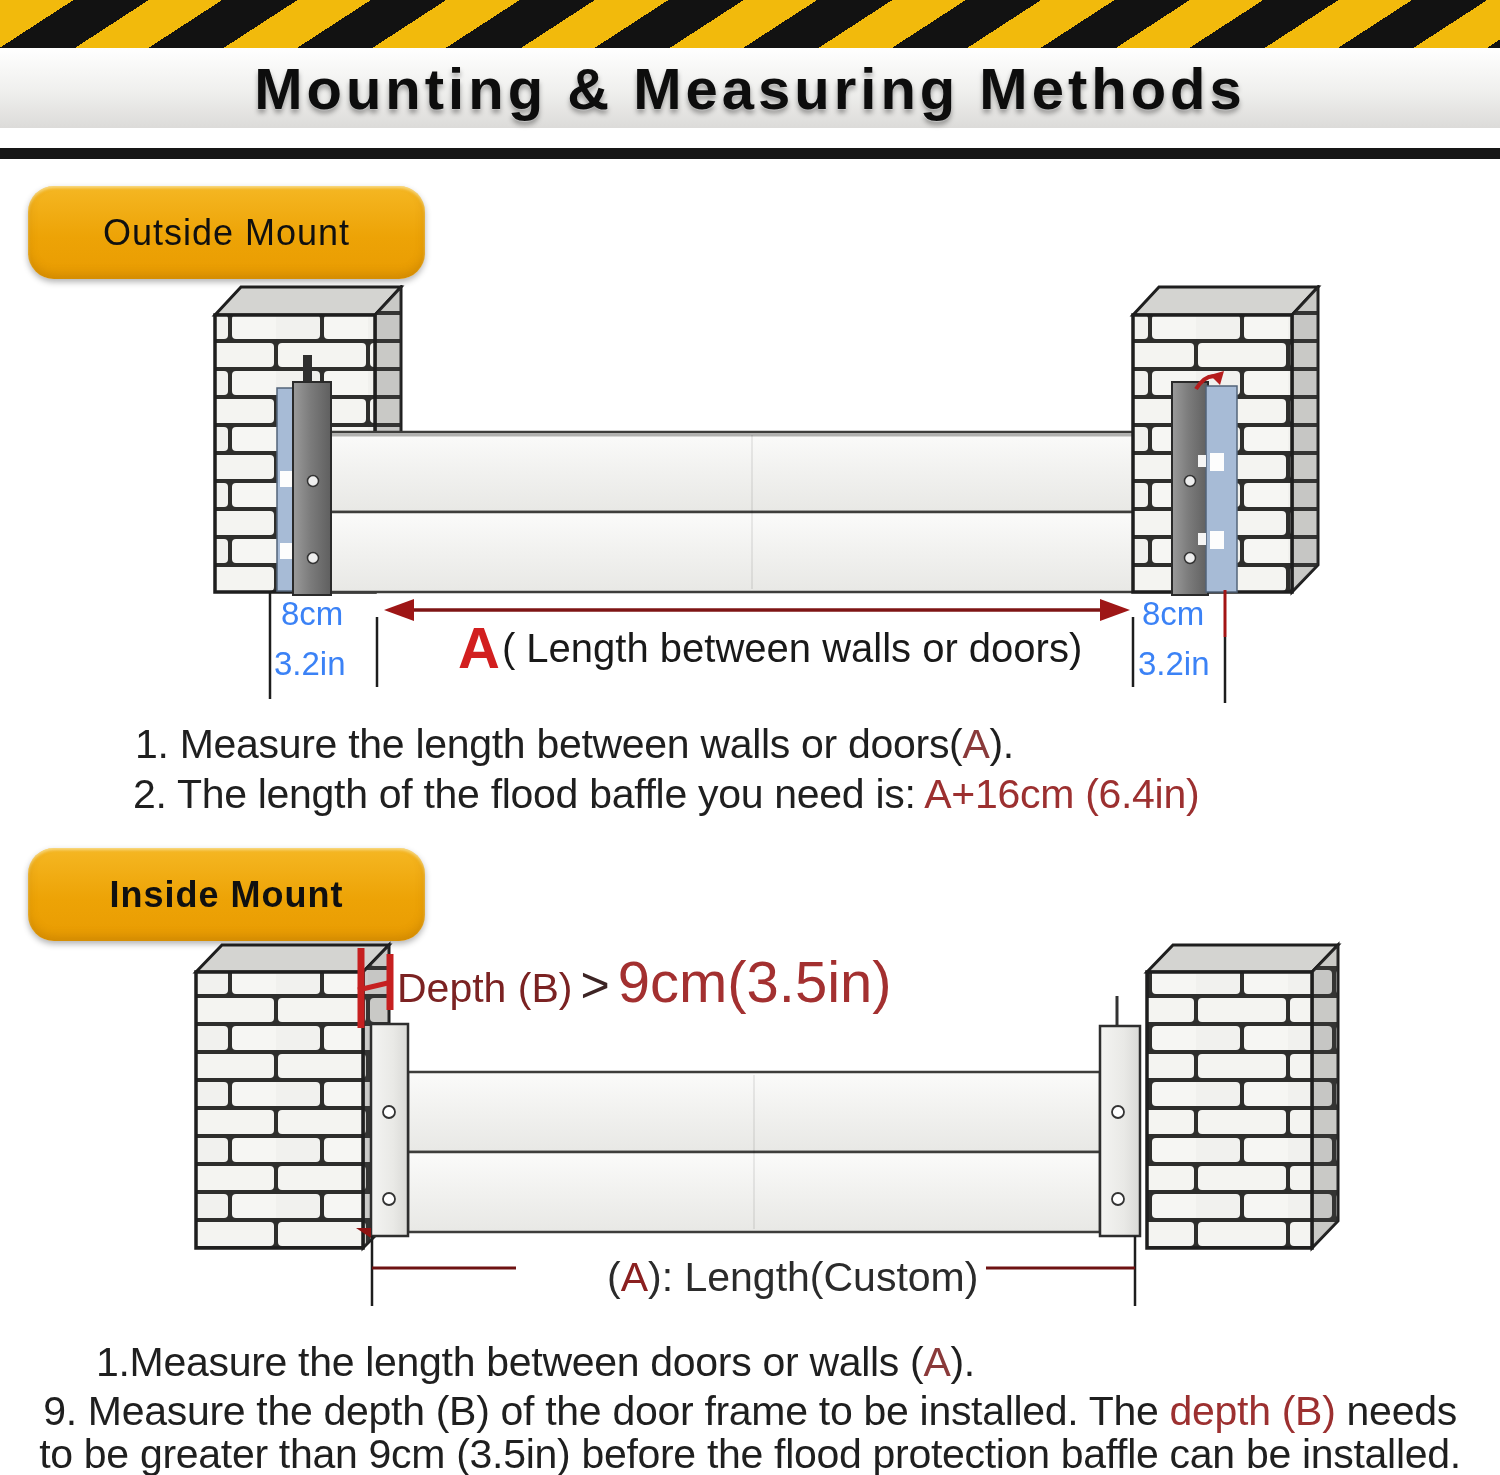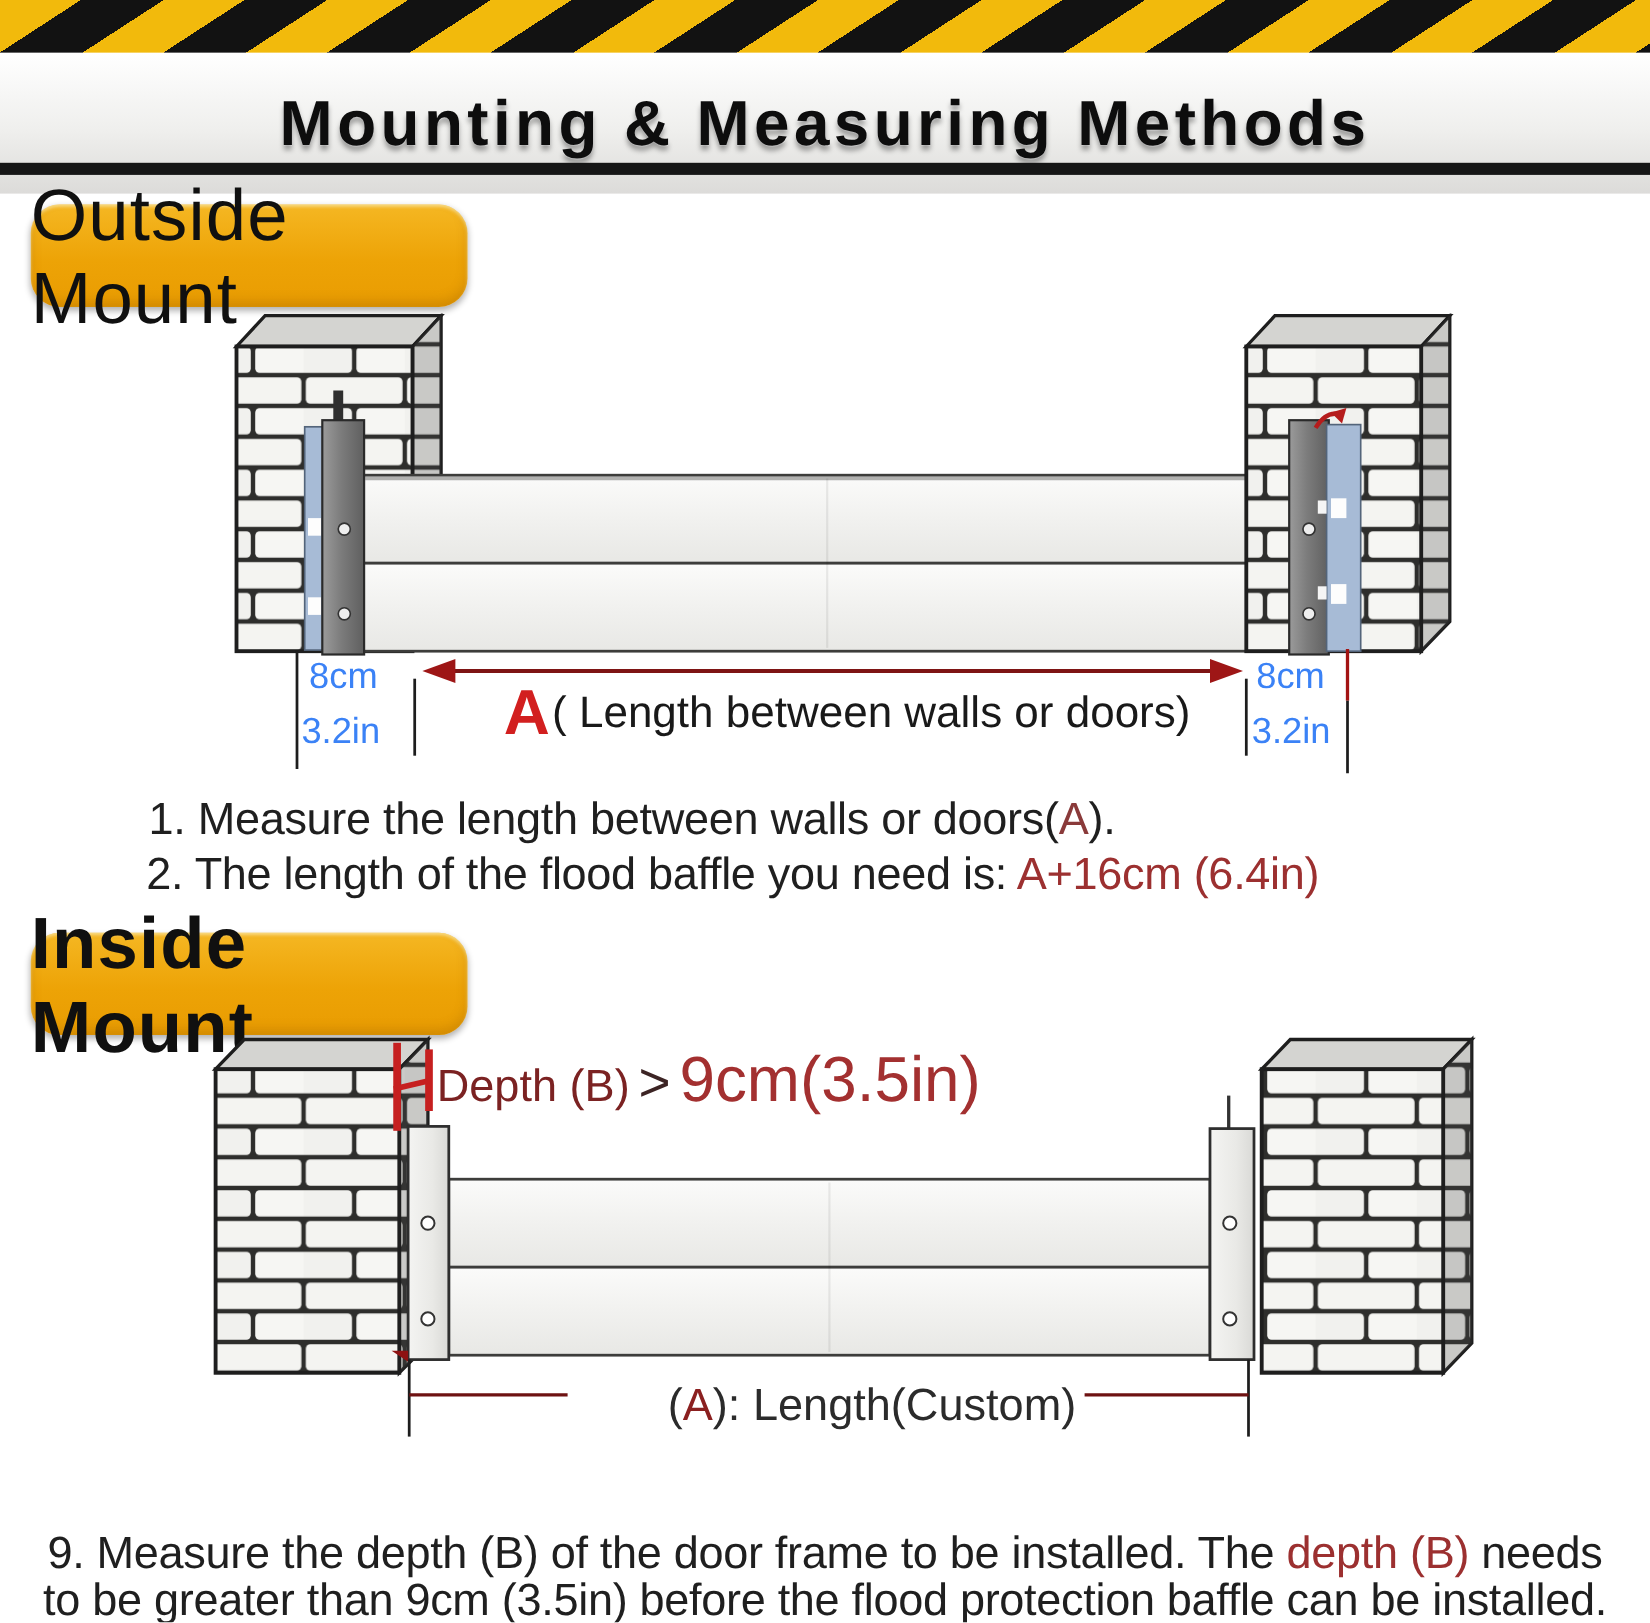--- a/index.html
+++ b/index.html
@@ -6,37 +6,37 @@
   .page{
     position:relative;width:1500px;height:1475px;overflow:hidden;background:#ffffff;
     font-family:"Liberation Sans","DejaVu Sans",sans-serif;color:#1f1f1f;
   }
   
   .caution-tape{
     position:absolute;top:0;left:0;width:1500px;height:48px;
     background:repeating-linear-gradient(147deg,#f2ba0c 0 40px,#121212 40px 81px);
   }
   .title-band{
-    position:absolute;top:48px;left:0;width:1500px;height:128px;
+    position:absolute;top:48px;left:0;width:1500px;height:80px;
     background:linear-gradient(180deg,#ffffff 0%,#efefed 55%,#dcdbd9 100%);
     display:flex;align-items:center;justify-content:center;
   }
   .title-band h1{
     margin:0;font-size:58px;font-weight:700;letter-spacing:4px;color:#0d0d0d;
     text-shadow:0 4px 5px rgba(0,0,0,.35),0 1px 0 #ffffff;
   }
   .header-bar{position:absolute;top:148px;left:0;width:1500px;height:11px;background:#161616;}
   
   .badge{
     position:absolute;left:28px;width:397px;height:93px;border-radius:26px;
     background:linear-gradient(180deg,#f5b723 0%,#eda306 55%,#e99c02 100%);
     box-shadow:0 3px 6px rgba(0,0,0,.3), inset 0 -5px 10px rgba(140,85,0,.25), inset 0 2px 3px rgba(255,240,180,.7);
     display:flex;align-items:center;justify-content:center;
   }
-  .badge span{font-size:66px;color:#101010;letter-spacing:1px;}
+  .badge span{font-size:36px;color:#101010;letter-spacing:1px;}
   #badge-outside{top:186px;}
   #badge-inside{top:848px;font-weight:bold;}
   
   .svg-outside{position:absolute;top:285px;left:0;}
   .svg-inside{position:absolute;top:940px;left:0;}
   
   .lbl{position:absolute;white-space:nowrap;line-height:1.05;}
   .dim{font-size:33px;color:#3b82f6;}
   #out-8cm-l{left:281px;top:597px;}
   #out-32in-l{left:274px;top:647px;}
@@ -236,18 +236,21 @@
   <div class="lbl" id="depth-label">
     <span class="d1">Depth (B)</span>
     <span class="d2">&gt;</span>
     <span class="d3">9cm(3.5in)</span>
   </div>
 
   <div class="lbl" id="len-label">
     <span>(</span><span class="red-letter">A</span><span>): Length(Custom)</span>
   </div>
 
+  <div class="lbl instr" id="in-step1">
+    <span>1.Measure the length between doors or walls (</span><span class="red-letter">A</span><span>).</span>
+  </div>
   <div class="lbl instr" id="in-step2">
     <span>9. Measure the depth (B) of the door frame to be installed. The </span><span class="red-text">depth (B)</span><span> needs</span><br>
     <span>to be greater than 9cm (3.5in) before the flood protection baffle can be installed.</span>
   </div>
 
 </div>
 
 </body></html>

